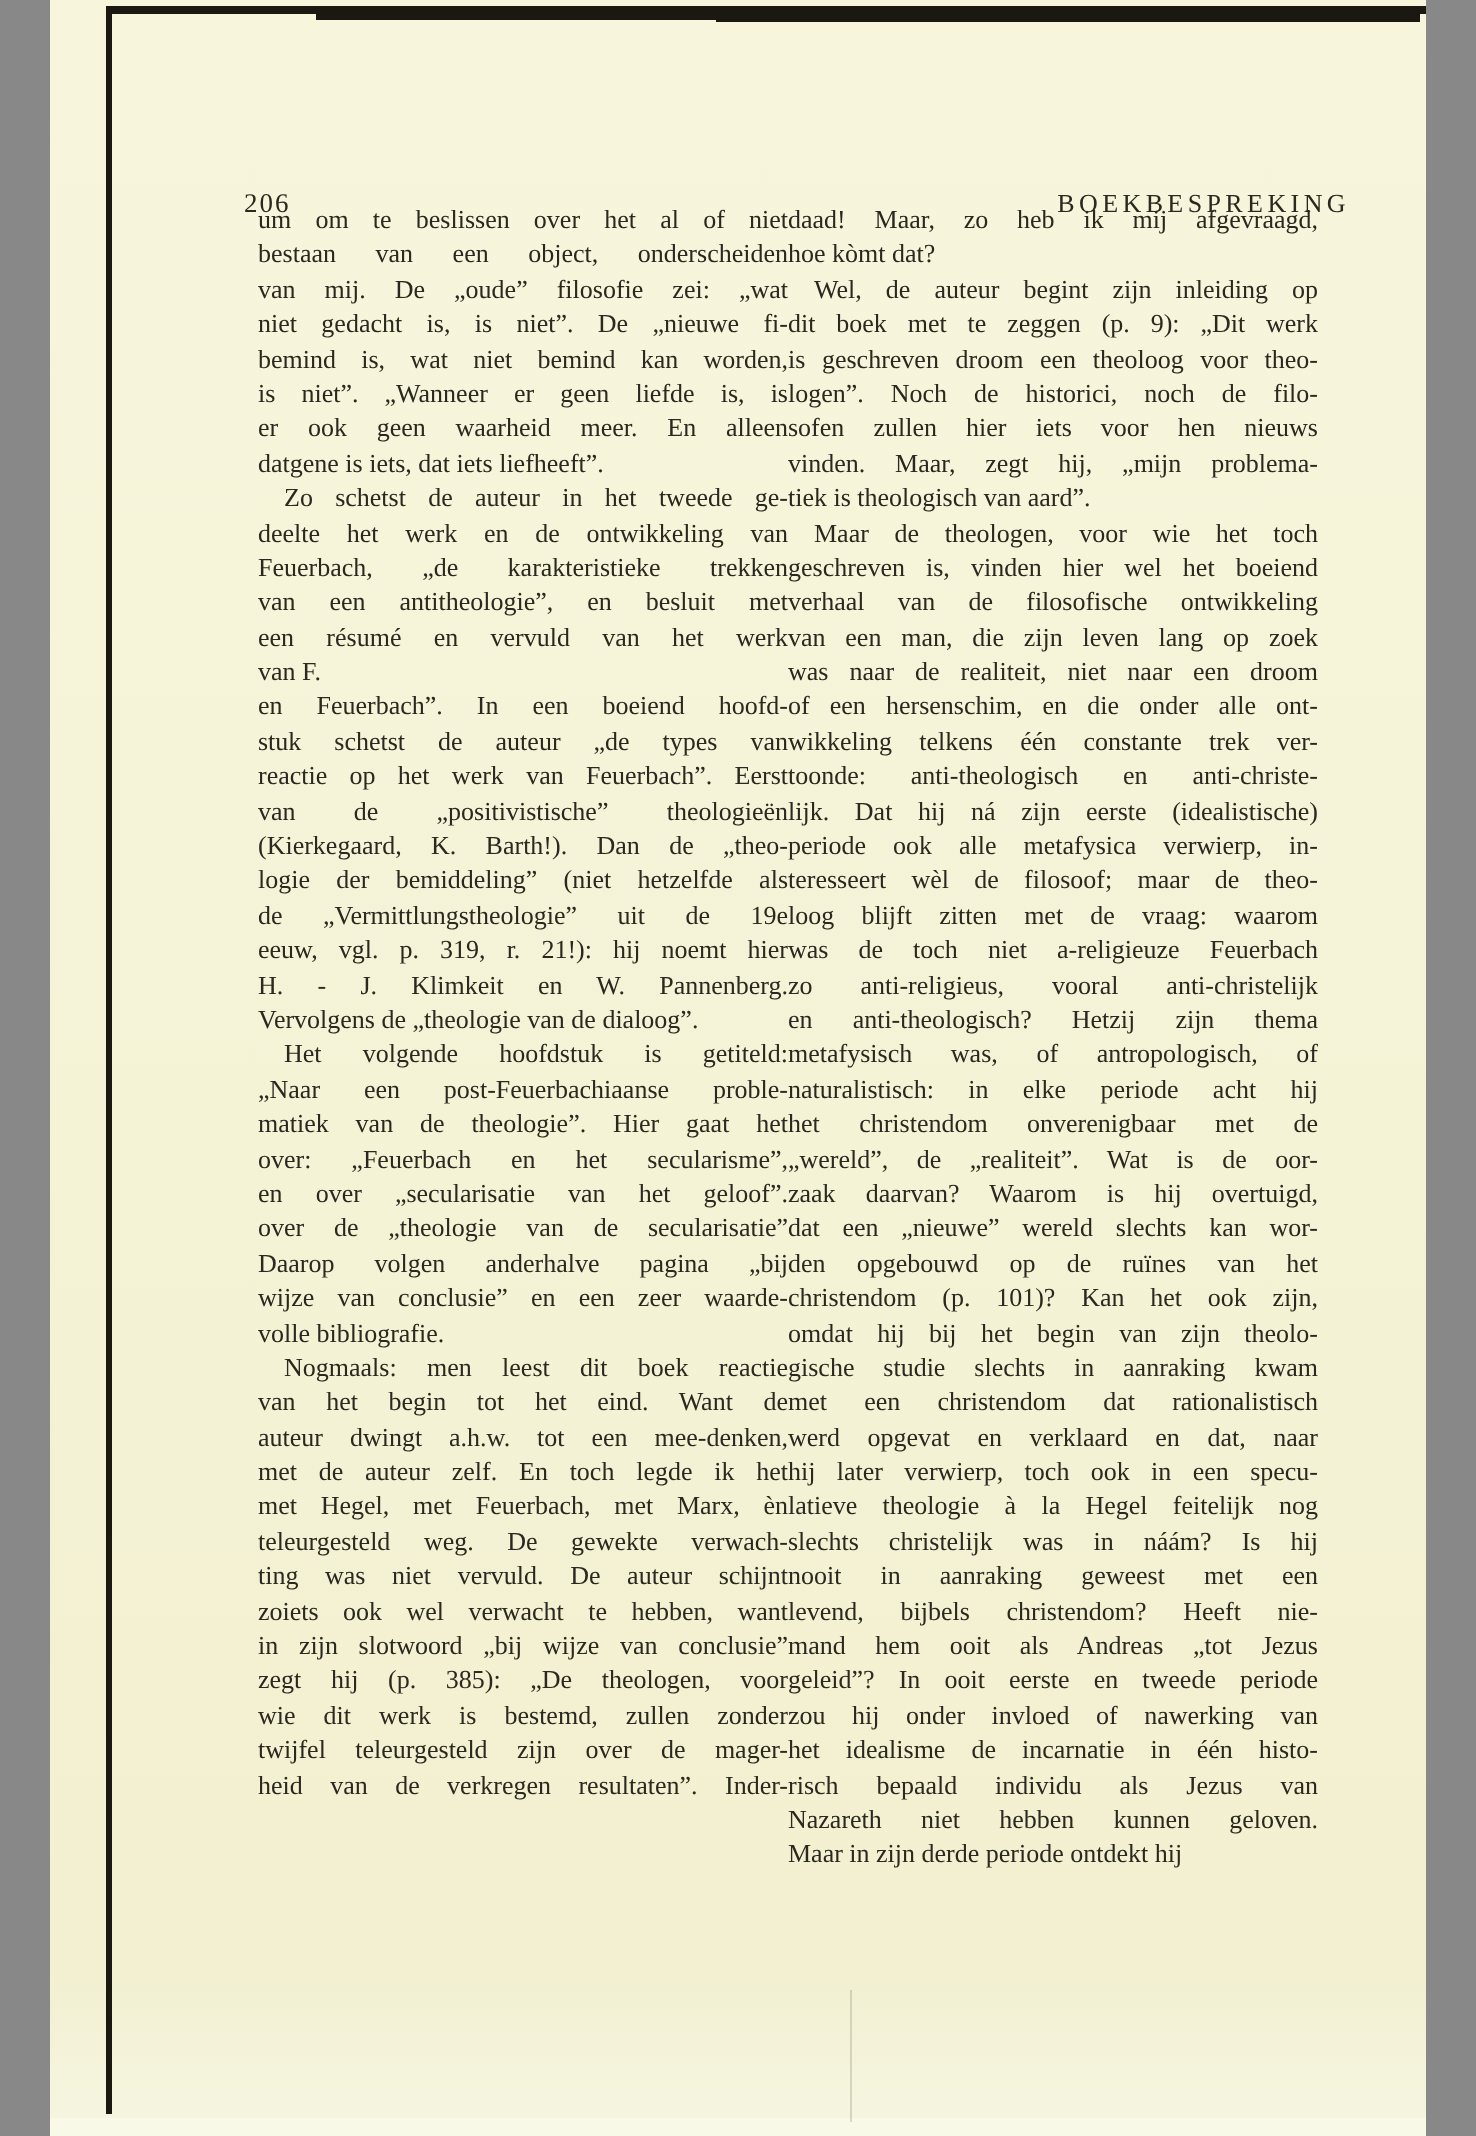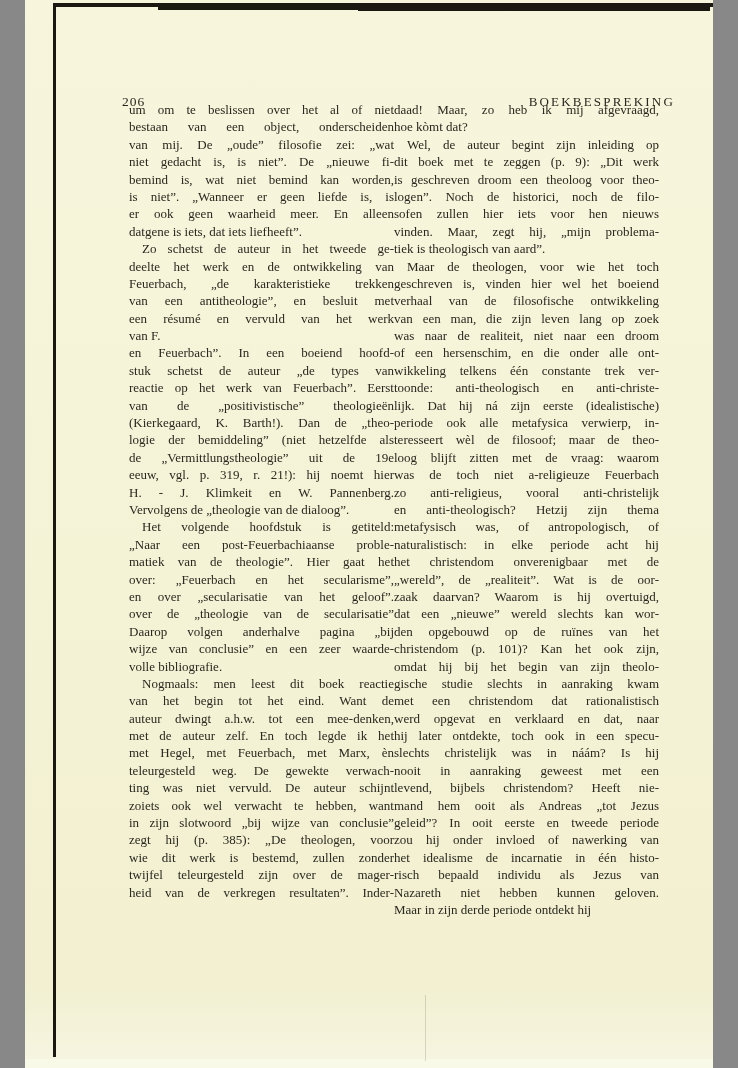--- a/index.html
+++ b/index.html
@@ -139,21 +139,22 @@
         <div class="line">het christendom onverenigbaar met de</div>
         <div class="line">„wereld”, de „realiteit”. Wat is de oor-</div>
         <div class="line">zaak daarvan? Waarom is hij overtuigd,</div>
         <div class="line">dat een „nieuwe” wereld slechts kan wor-</div>
         <div class="line">den opgebouwd op de ruïnes van het</div>
         <div class="line">christendom (p. 101)? Kan het ook zijn,</div>
         <div class="line">omdat hij bij het begin van zijn theolo-</div>
         <div class="line">gische studie slechts in aanraking kwam</div>
         <div class="line">met een christendom dat rationalistisch</div>
         <div class="line">werd opgevat en verklaard en dat, naar</div>
-        <div class="line">hij later ontdekte, toch ook in een specu-</div>
+        <div class="line">hij later verwierp, toch ook in een specu-</div>
+        <div class="line">latieve theologie à la Hegel feitelijk nog</div>
         <div class="line">slechts christelijk was in náám? Is hij</div>
         <div class="line">nooit in aanraking geweest met een</div>
         <div class="line">levend, bijbels christendom? Heeft nie-</div>
         <div class="line">mand hem ooit als Andreas „tot Jezus</div>
         <div class="line">geleid”? In ooit eerste en tweede periode</div>
         <div class="line">zou hij onder invloed of nawerking van</div>
         <div class="line">het idealisme de incarnatie in één histo-</div>
         <div class="line">risch bepaald individu als Jezus van</div>
         <div class="line">Nazareth niet hebben kunnen geloven.</div>
         <div class="line last">Maar in zijn derde periode ontdekt hij</div>

